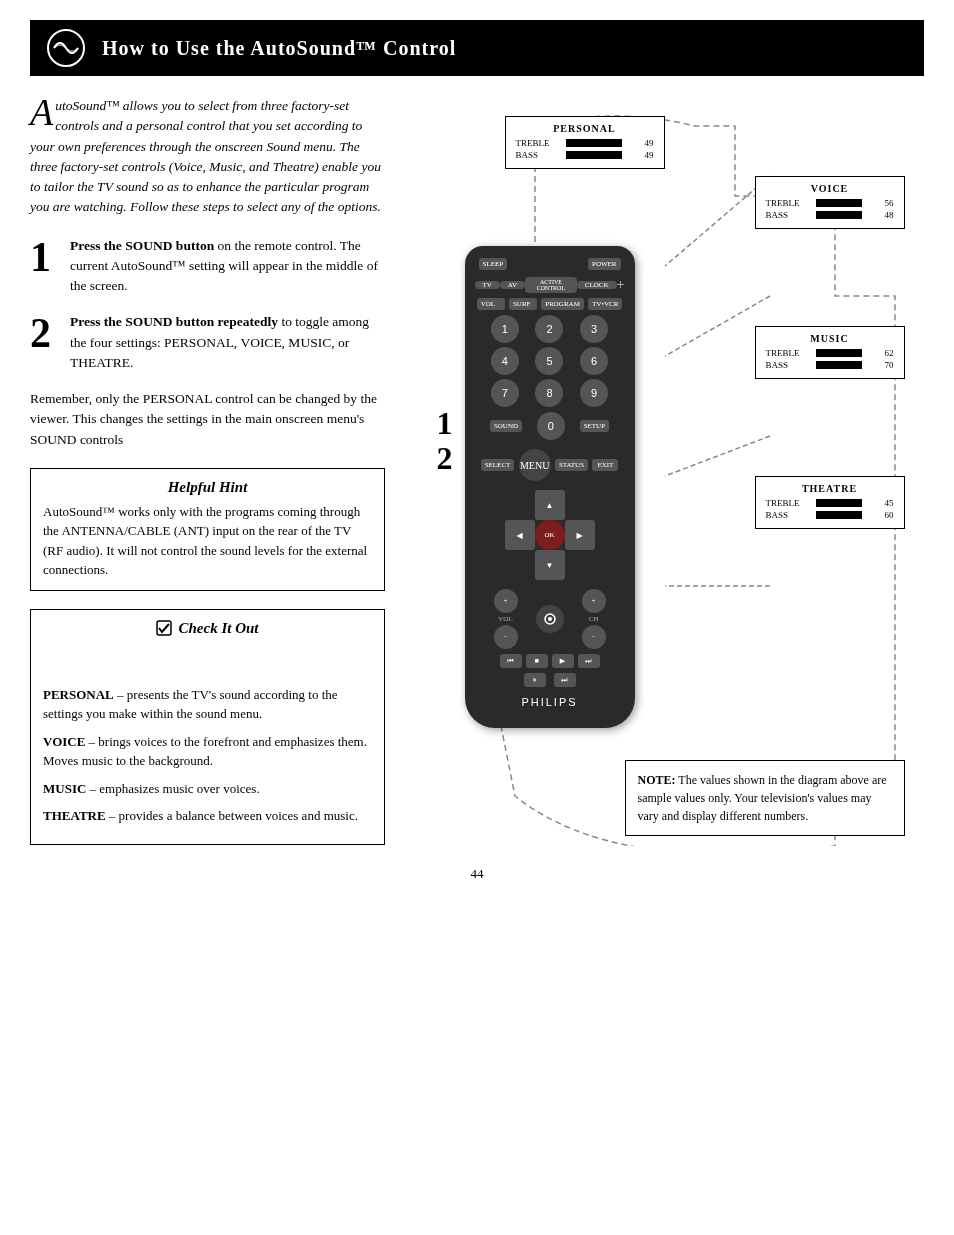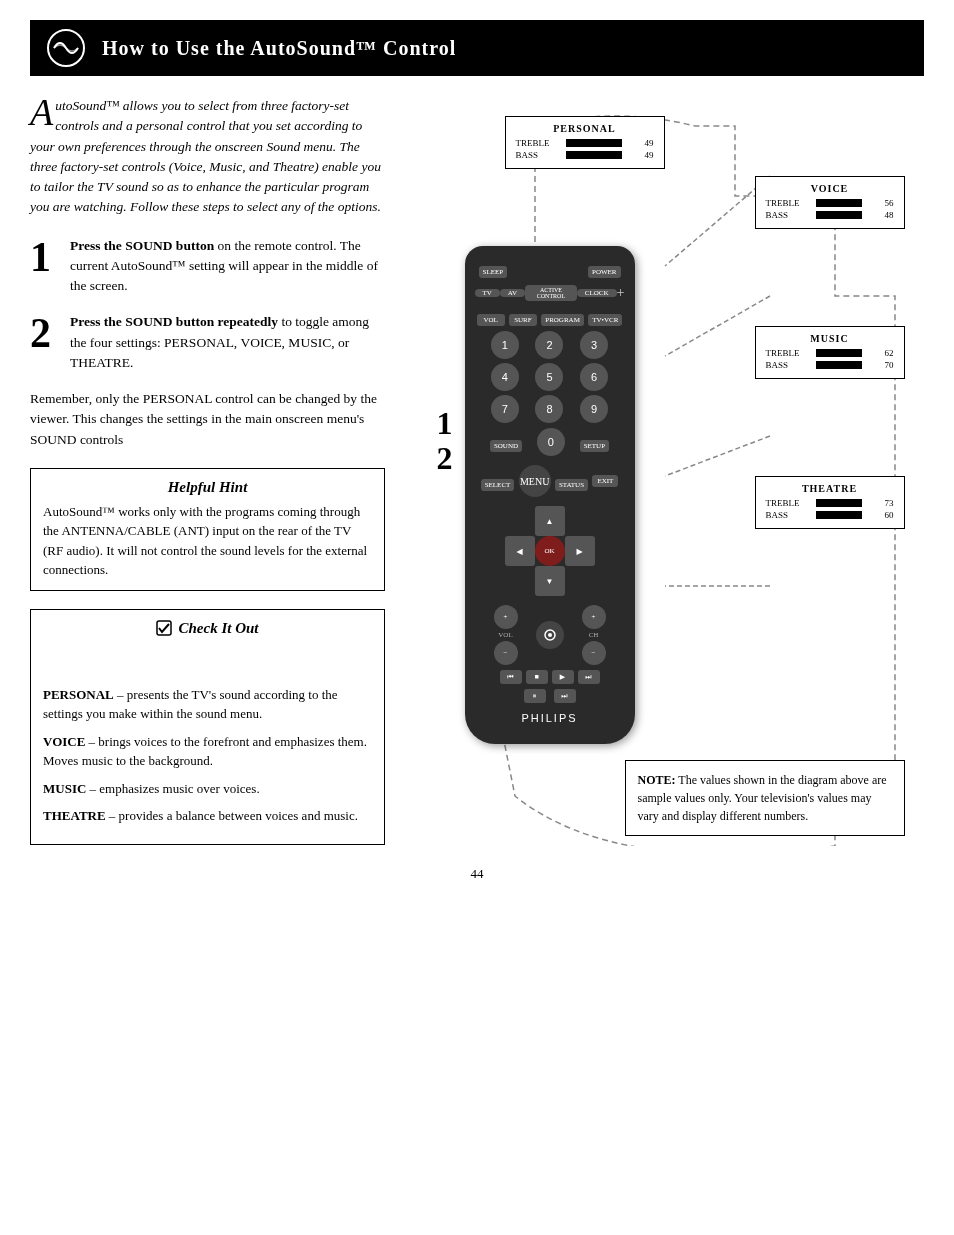--- a/index.html
+++ b/index.html
@@ -240,23 +240,22 @@
       width: 100%;
       padding: 0 4px;
       margin-bottom: 2px;
     }
     .remote-btn-small {
       background: #555;
       border-radius: 3px;
       font-size: 7px;
       color: #fff;
       padding: 2px 4px;
-      text-align: center;
+      text-align: left;
       min-width: 28px;
-      margin-top: 8px;
     }
     .remote-btn-round {
       background: #555;
       border-radius: 50%;
       width: 24px;
       height: 24px;
       display: flex;
       align-items: center;
       justify-content: center;
       font-size: 7px;
@@ -514,21 +513,21 @@
         </div>
       </div>
 
       <div style="position:absolute; top:380px; right:10px; border:1.5px solid #000; padding:6px 10px; width:150px; background:#fff;">
         <div class="preset-box-title">THEATRE</div>
         <div class="preset-row">
           <span class="preset-label">TREBLE</span>
           <div class="preset-bar-container">
             <div class="preset-bar" style="width:72%"></div>
           </div>
-          <span class="preset-value">73</span>
+          <span class="preset-value">45</span>
         </div>
         <div class="preset-row">
           <span class="preset-label">BASS</span>
           <div class="preset-bar-container">
             <div class="preset-bar" style="width:73%"></div>
           </div>
           <span class="preset-value">60</span>
         </div>
       </div>
 

